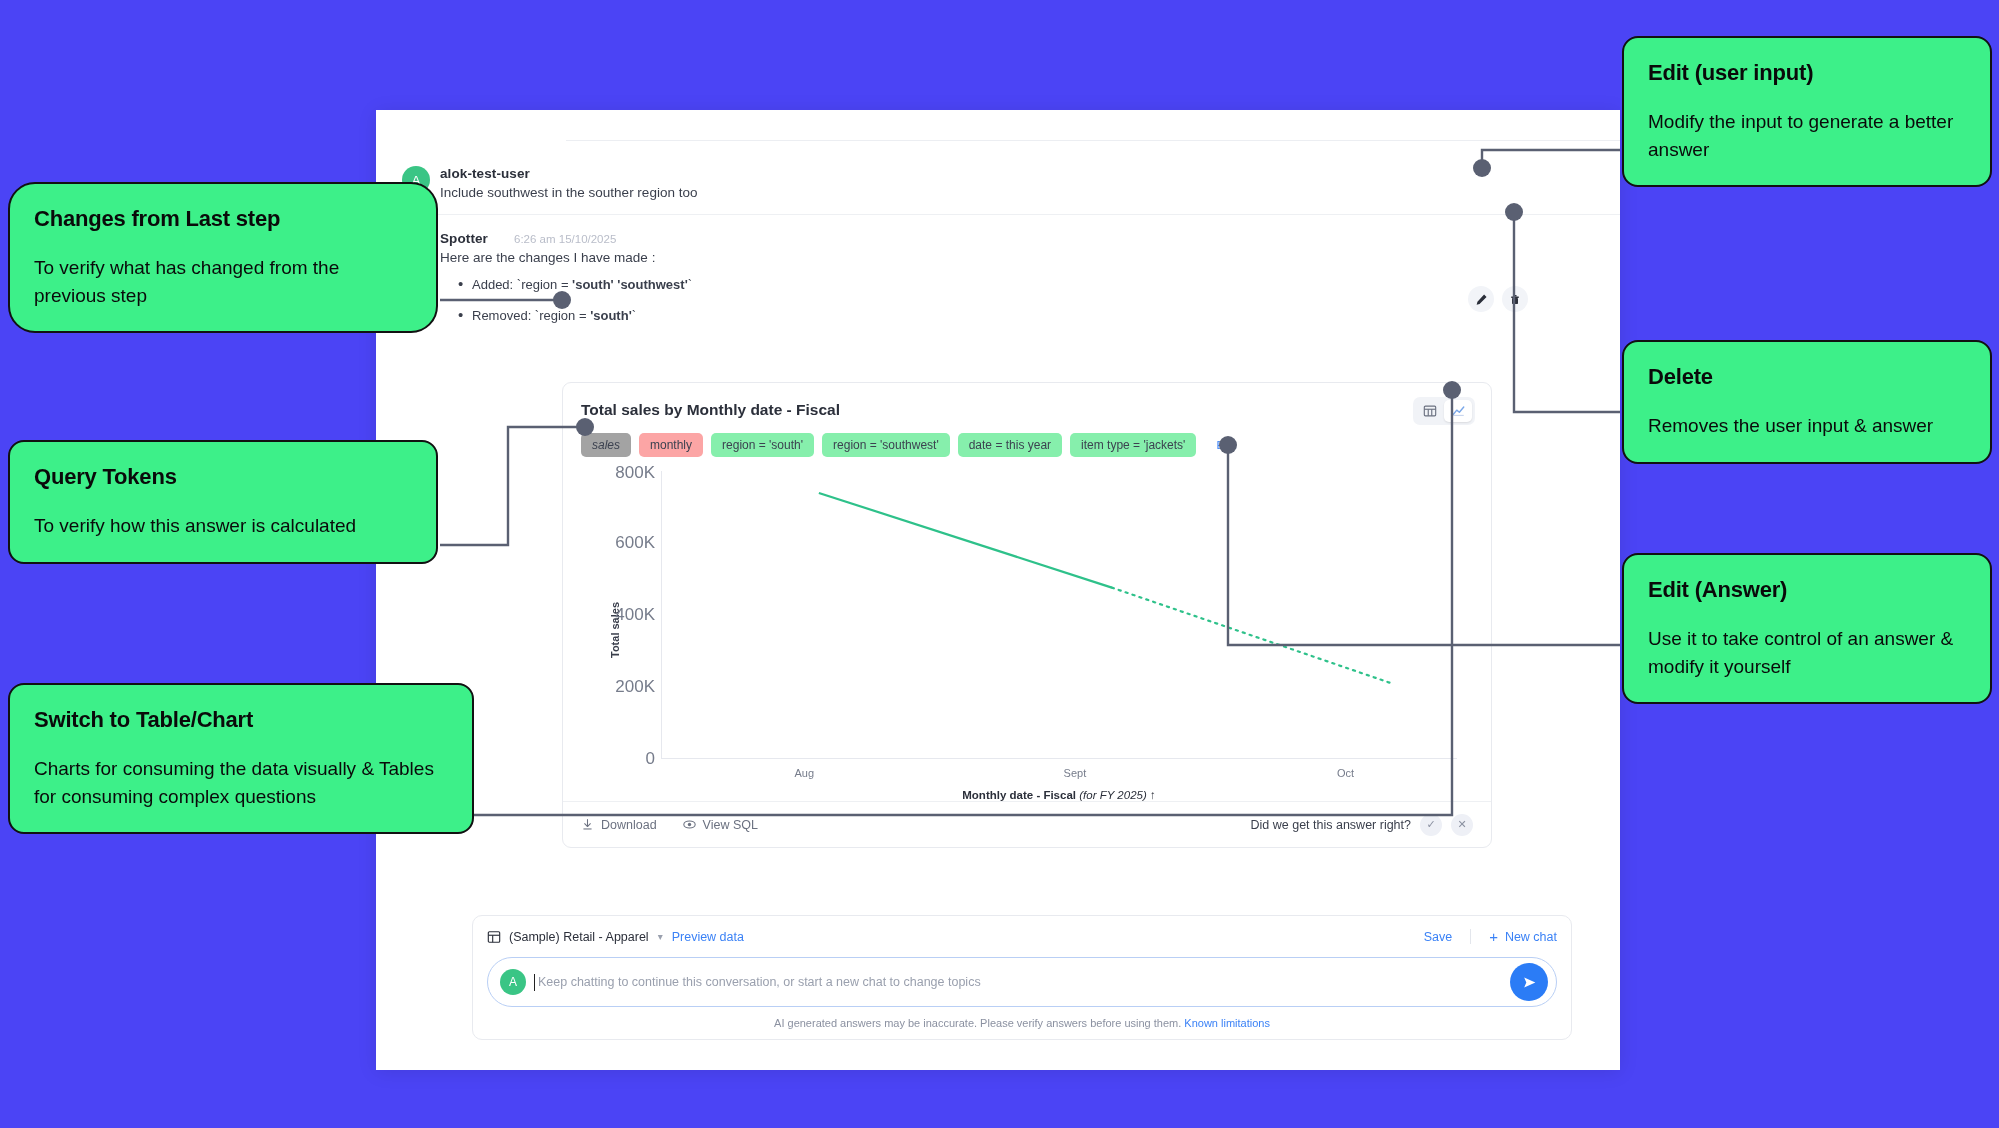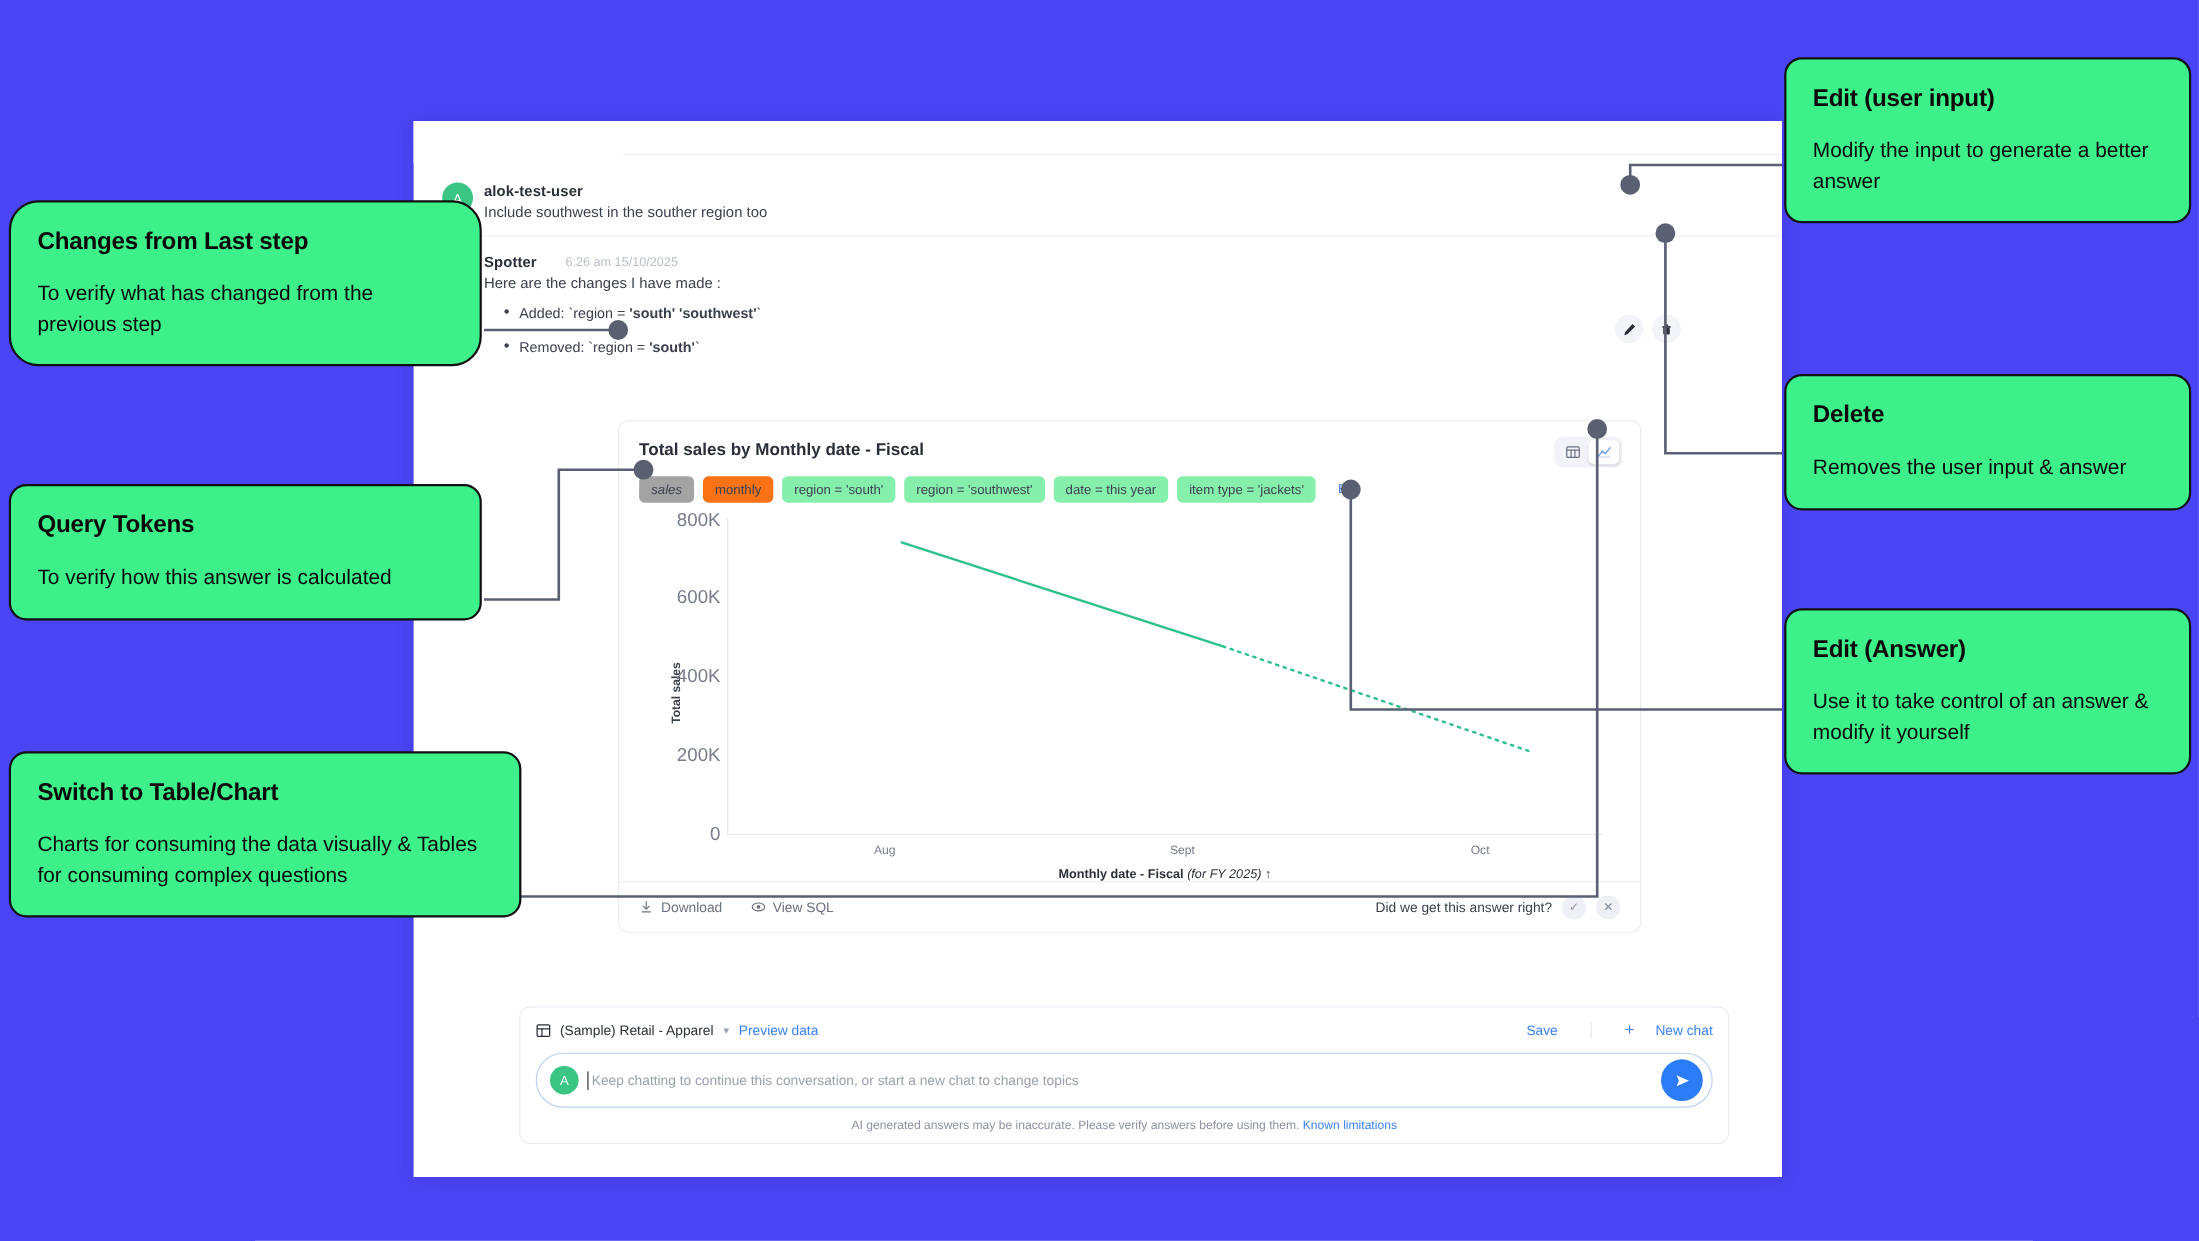--- a/index.html
+++ b/index.html
@@ -84,21 +84,21 @@
   .token-row {
     position: absolute; left: 18px; top: 50px; right: 16px;
     display: flex; align-items: center; gap: 8px;
   }
   .chip {
     font-size: 12px; color: #3c4250;
     padding: 5px 11px; border-radius: 5px; white-space: nowrap;
     background: #86efac;
   }
   .chip.c-green { background: #a3a3a3; font-style: italic; }
-  .chip.c-blue  { background: #f97316; }
+  .chip.c-blue  { background: #fca5a5; }
   .chip-edit {
     font-size: 11.5px; color: #3b82f6; margin-left: 12px; cursor: pointer;
   }
 
   
   .chart-area { position: absolute; left: 18px; top: 88px; right: 16px; bottom: 58px; }
   .ylabel {
     position: absolute; left: 6px; top: 50%;
     transform: translateY(-50%) rotate(-90deg);
     font-size: 11px; font-weight: bold; color: #3a3f4c; white-space: nowrap;
@@ -145,21 +145,21 @@
   
   .composer {
     position: absolute; left: 96px; bottom: 30px; width: 1100px;
     border: 1px solid #e8eaef; border-radius: 10px; background: #fff;
     padding: 12px 14px 10px;
   }
   .comp-head { display: flex; align-items: center; font-size: 12.5px; color: #2b2f3a; }
   .comp-head .ds { margin-left: 8px; }
   .caret { margin: 0 9px; color: #9aa0ae; font-size: 10px; }
   .link-blue { color: #3b82f6; cursor: pointer; }
-  .comp-head-right { margin-left: auto; display: flex; align-items: center; gap: 12px; text-align: center; }
+  .comp-head-right { margin-left: auto; display: flex; align-items: center; gap: 0; text-align: center; }
   .comp-head-right .sep { width: 1px; height: 15px; background: #e3e6ec; margin: 0 18px; }
   .input-wrap {
     margin-top: 12px; height: 50px; border: 1px solid #b9cff5; border-radius: 26px;
     display: flex; align-items: center; padding: 0 8px 0 12px; position: relative;
   }
   .inp-avatar {
     width: 26px; height: 26px; border-radius: 50%; background: #3AC585; color: #fff;
     font-size: 12px; display: flex; align-items: center; justify-content: center; flex: 0 0 auto;
   }
   .inp-caret { width: 1px; height: 17px; background: #222; margin: 0 1px 0 8px; }
@@ -177,21 +177,21 @@
     border: 2px solid #111; border-radius: 16px;
     padding: 22px 24px;
     color: #0a0a0a;
   }
   .callout h3 { font-size: 22px; font-weight: bold; margin-bottom: 22px; letter-spacing: -.2px;}
   .callout p { font-size: 19px; line-height: 1.45; }
 
   .c-changes  { left: 8px;  top: 182px; width: 430px; border-radius: 27px; }
   .c-tokens   { left: 8px;  top: 440px; width: 430px; }
   .c-switch   { left: 8px;  top: 683px; width: 466px; }
-  .c-edituser { left: 1622px; top: 52px;  width: 370px; }
+  .c-edituser { left: 1622px; top: 36px;  width: 370px; }
   .c-delete   { left: 1622px; top: 340px; width: 370px; }
   .c-editans  { left: 1622px; top: 553px; width: 370px; }
 
   
   .lead { position: absolute; stroke: #5a6072; stroke-width: 2.4; fill: none; }
   .dot  { fill: #5a6072; }
   svg.overlay { position: absolute; inset: 0; width: 1999px; height: 1128px; pointer-events: none; }
 </style>
 </head>
 <body>

